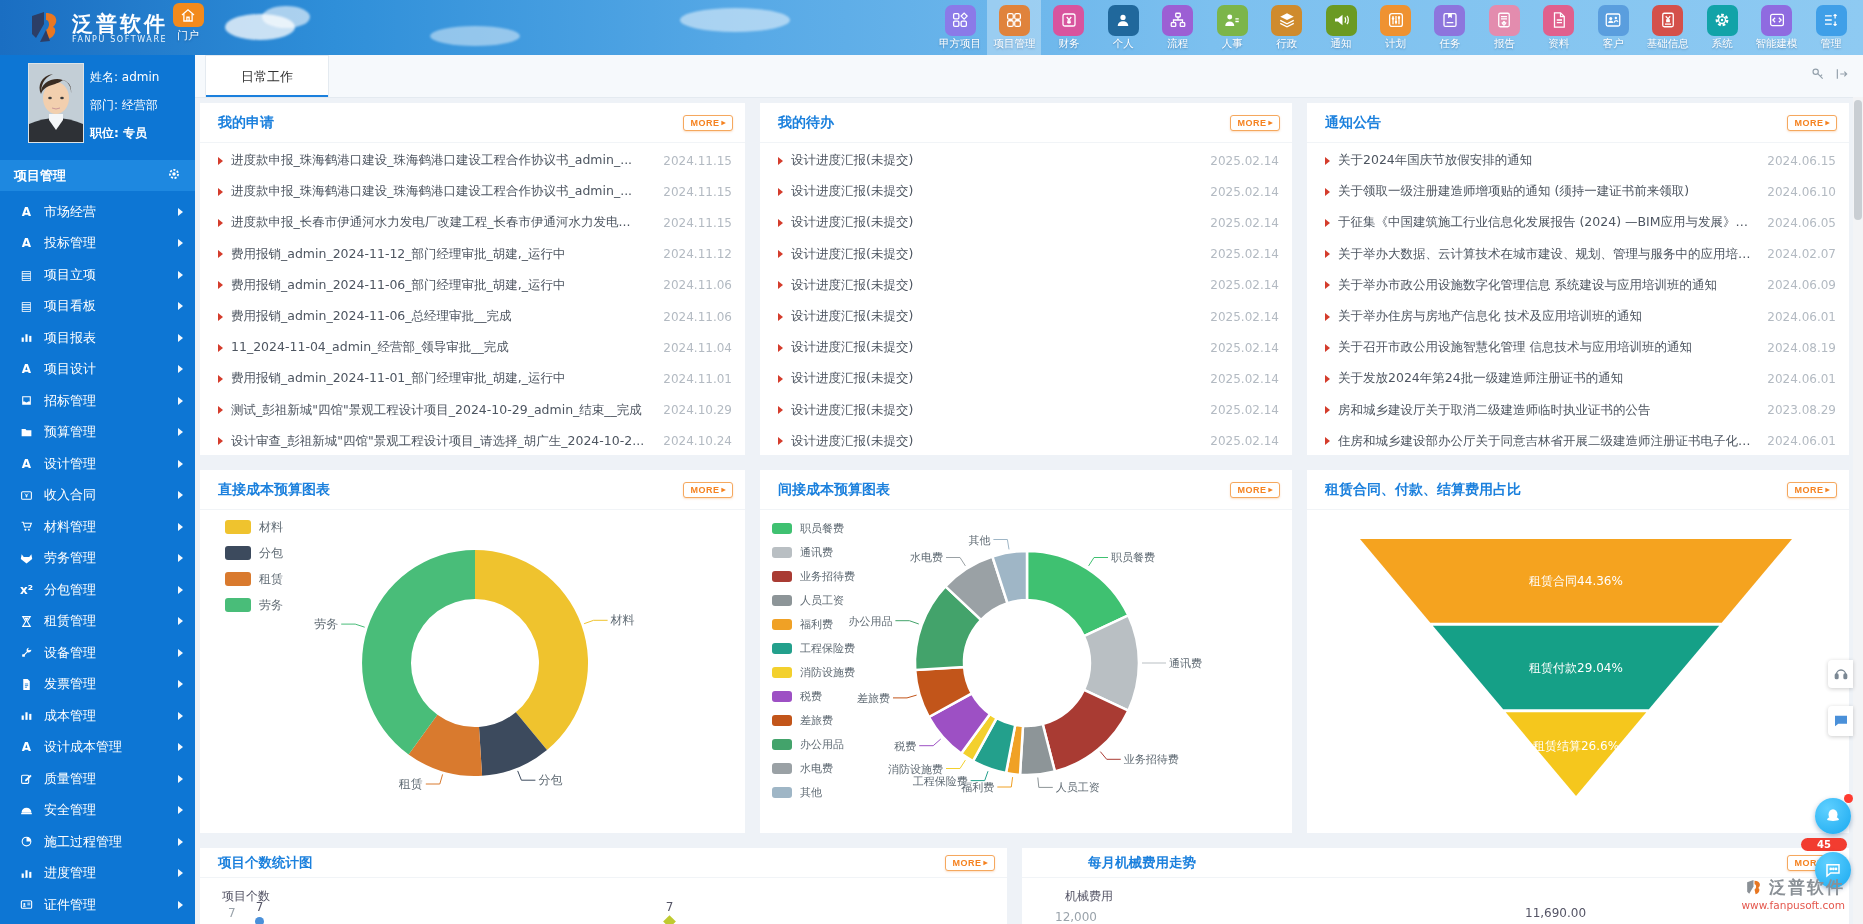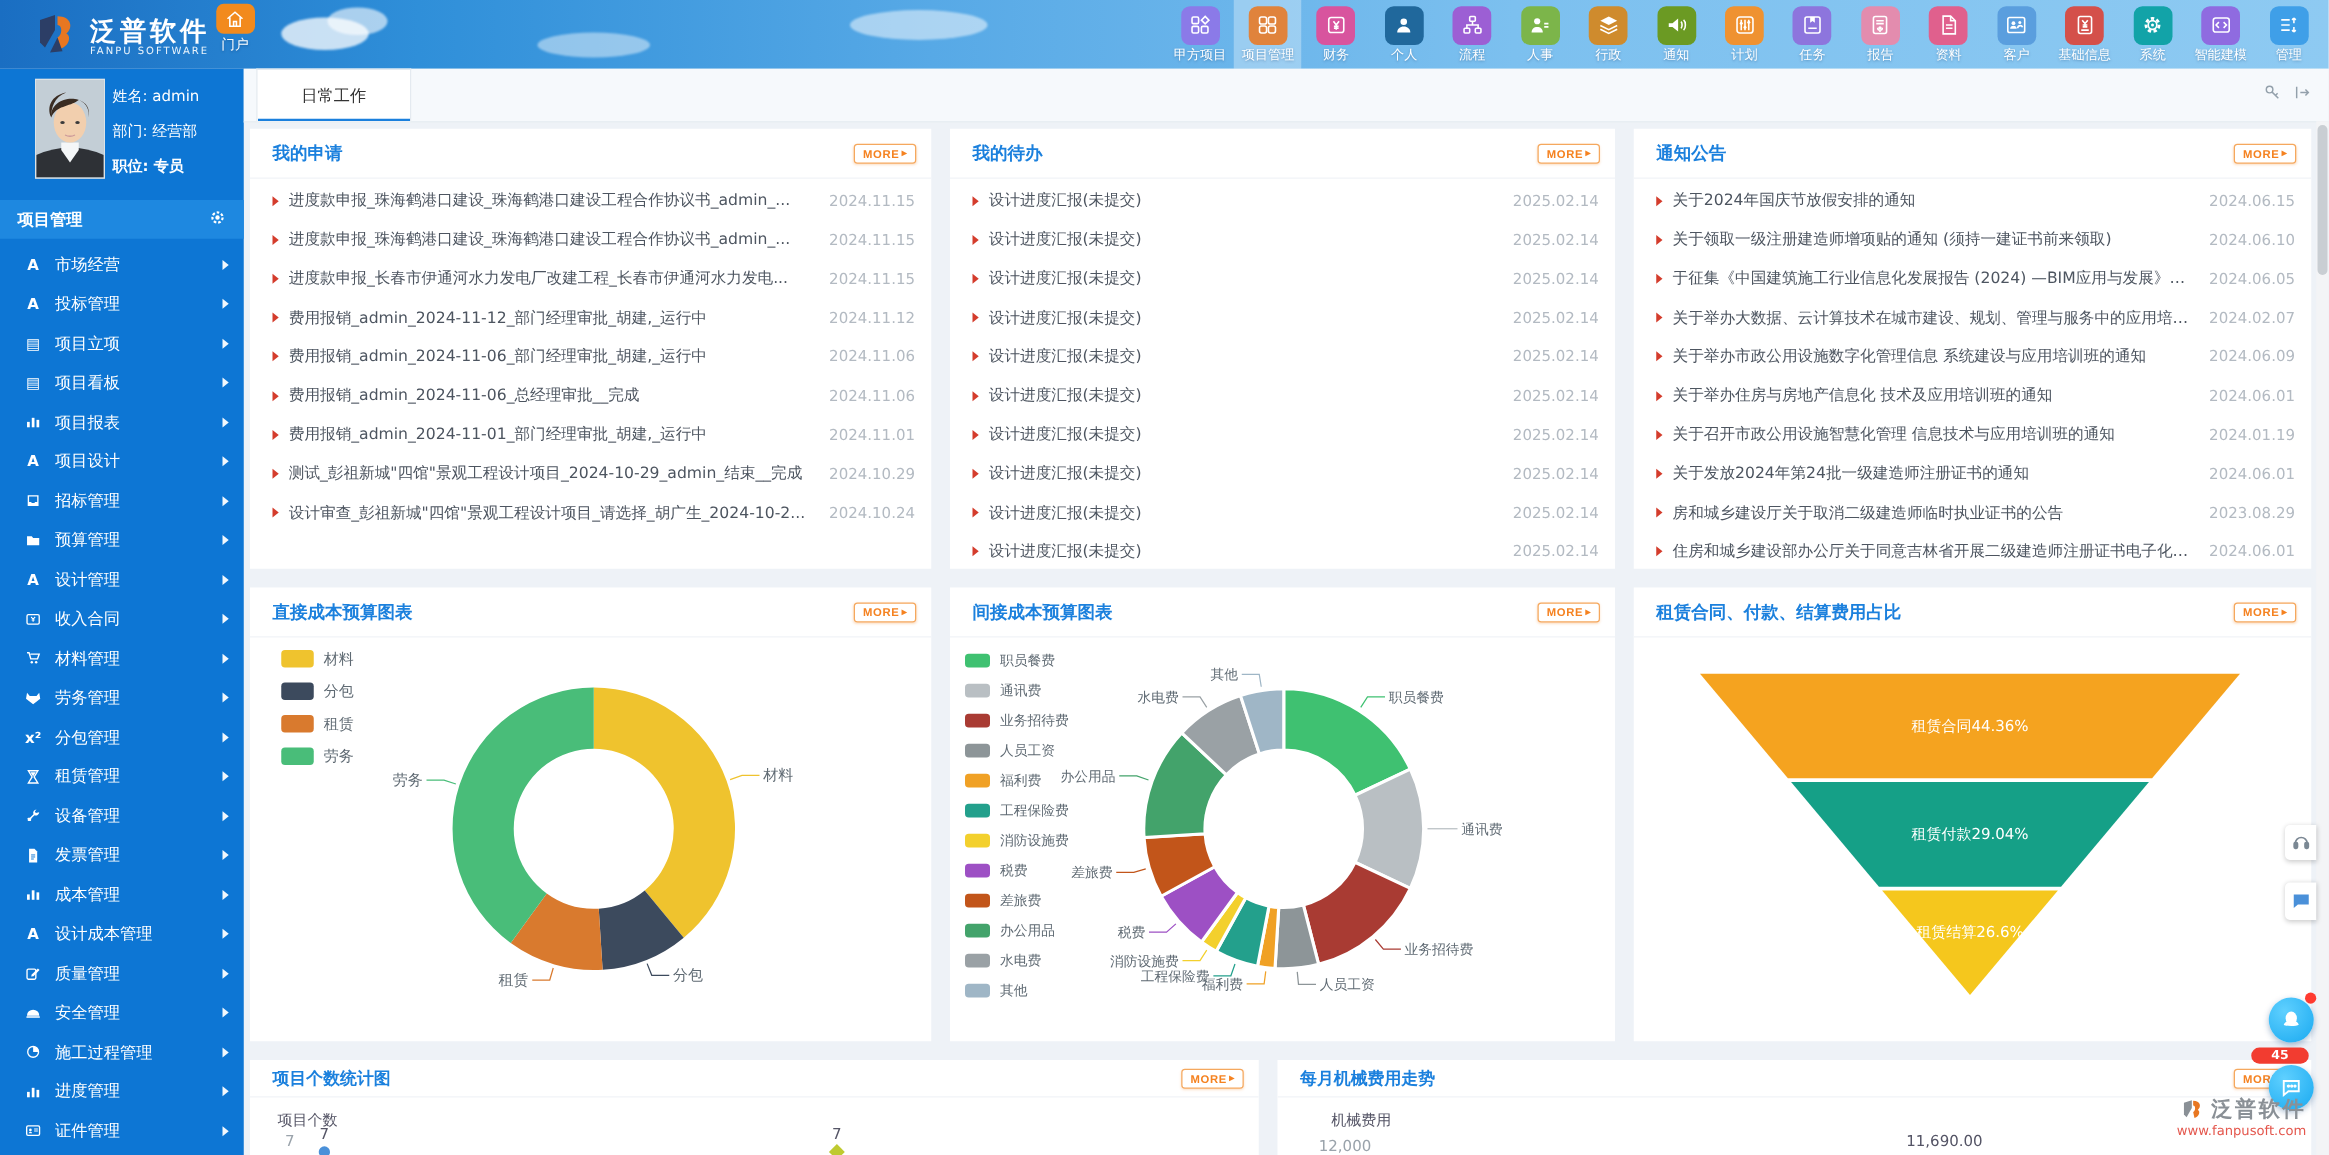--- a/index.html
+++ b/index.html
@@ -565,20 +565,25 @@
         <span class="rtitle">费用报销_admin_2024-11-06_部门经理审批_胡建,_运行中</span>
         <span class="rdate">2024.11.06</span>
       </div>
 
       <div class="lrow">
         <span class="caret"></span>
         <span class="rtitle">费用报销_admin_2024-11-06_总经理审批__完成</span>
         <span class="rdate">2024.11.06</span>
       </div>
 
+      <div class="lrow">
+        <span class="caret"></span>
+        <span class="rtitle">11_2024-11-04_admin_经营部_领导审批__完成</span>
+        <span class="rdate">2024.11.04</span>
+      </div>
 
       <div class="lrow">
         <span class="caret"></span>
         <span class="rtitle">费用报销_admin_2024-11-01_部门经理审批_胡建,_运行中</span>
         <span class="rdate">2024.11.01</span>
       </div>
 
       <div class="lrow">
         <span class="caret"></span>
         <span class="rtitle">测试_彭祖新城"四馆"景观工程设计项目_2024-10-29_admin_结束__完成</span>
@@ -707,21 +712,21 @@
 
       <div class="lrow">
         <span class="caret"></span>
         <span class="rtitle">关于举办住房与房地产信息化 技术及应用培训班的通知</span>
         <span class="rdate">2024.06.01</span>
       </div>
 
       <div class="lrow">
         <span class="caret"></span>
         <span class="rtitle">关于召开市政公用设施智慧化管理 信息技术与应用培训班的通知</span>
-        <span class="rdate">2024.01.19</span>
+        <span class="rdate">2024.08.19</span>
       </div>
 
       <div class="lrow">
         <span class="caret"></span>
         <span class="rtitle">关于发放2024年第24批一级建造师注册证书的通知</span>
         <span class="rdate">2024.06.01</span>
       </div>
 
       <div class="lrow">
         <span class="caret"></span>
@@ -911,21 +916,21 @@
   </div>
   <div class="abs" style="left:465px;top:52px;display:flex;flex-direction:column;align-items:center;">
     <span class="pt-label">7</span>
     <span class="pt-marker mk-diamond" id="mk1" style="background: rgb(191, 202, 48);"></span>
   </div>
 
 </div>
 
 <div class="abs panel" style="left:1022px;top:848px;width:827px;height:140px;">
   <div class="phead" style="height:30px;">
-    <span class="ptitle" style="font-size:13.5px;">每月机械费用走势</span>
+    <span class="ptitle" style="font-size:13.5px;margin-left:48px;">每月机械费用走势</span>
     <button class="more">
         <span>MORE</span>
         <span class="ma">▸</span>
       </button>
   </div>
   <span class="abs axlbl" style="left:43px;top:40px;">机械费用</span>
   <span class="abs tick" style="left:33px;top:62px;">12,000</span>
   <span class="abs pt-label" style="left:503px;top:58px;">11,690.00</span>
 </div>
 

